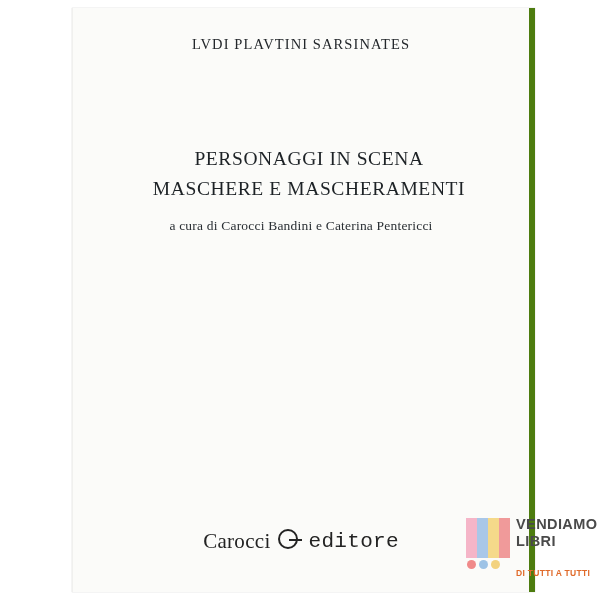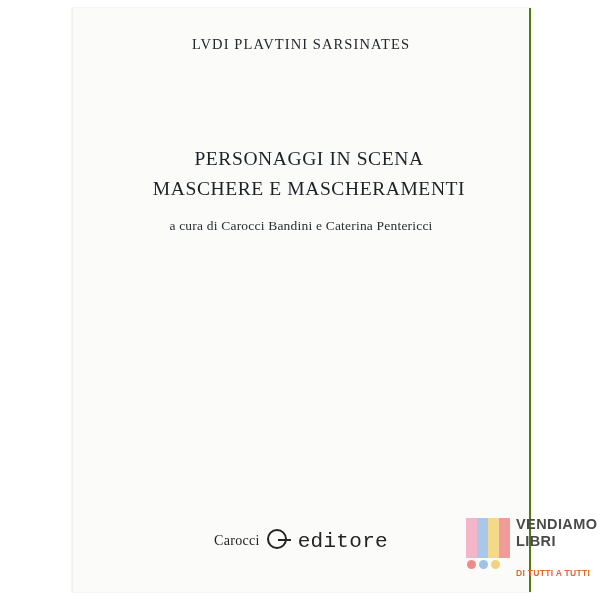--- a/index.html
+++ b/index.html
@@ -22,21 +22,21 @@
   
   .cover {
     position: absolute;
     left: 72px;
     top: 8px;
     width: 456px;
     height: 584px;
     background: #fbfbf9;
     box-shadow: 0 0 1px rgba(0,0,0,0.25);
     border-left: 1px solid #f0f0ee;
-    border-right: 2px solid #4d7c0f;
+    border-right: 6px solid #4d7c0f;
   }
   .cover-inner {
     position: absolute;
     left: 0;
     top: 0;
     right: 0;
     bottom: 0;
   }
   .series {
     position: absolute;
@@ -92,21 +92,21 @@
     position: absolute;
     bottom: 38px;
     left: 0;
     right: 0;
     display: flex;
     align-items: center;
     justify-content: center;
   }
   .pub-name {
     font-family: "Liberation Serif", serif;
-    font-size: 14px;
+    font-size: 21px;
     color: #232323;
     letter-spacing: 0.3px;
   }
   .pub-mark {
     display: inline-block;
     width: 26px;
     height: 26px;
     margin: 0 6px;
     position: relative;
   }

